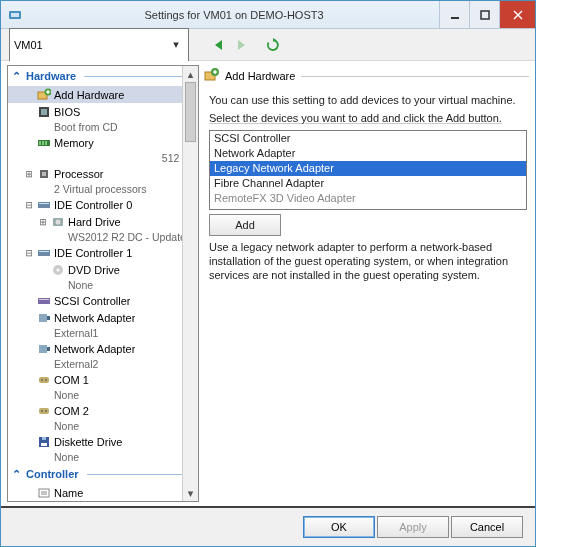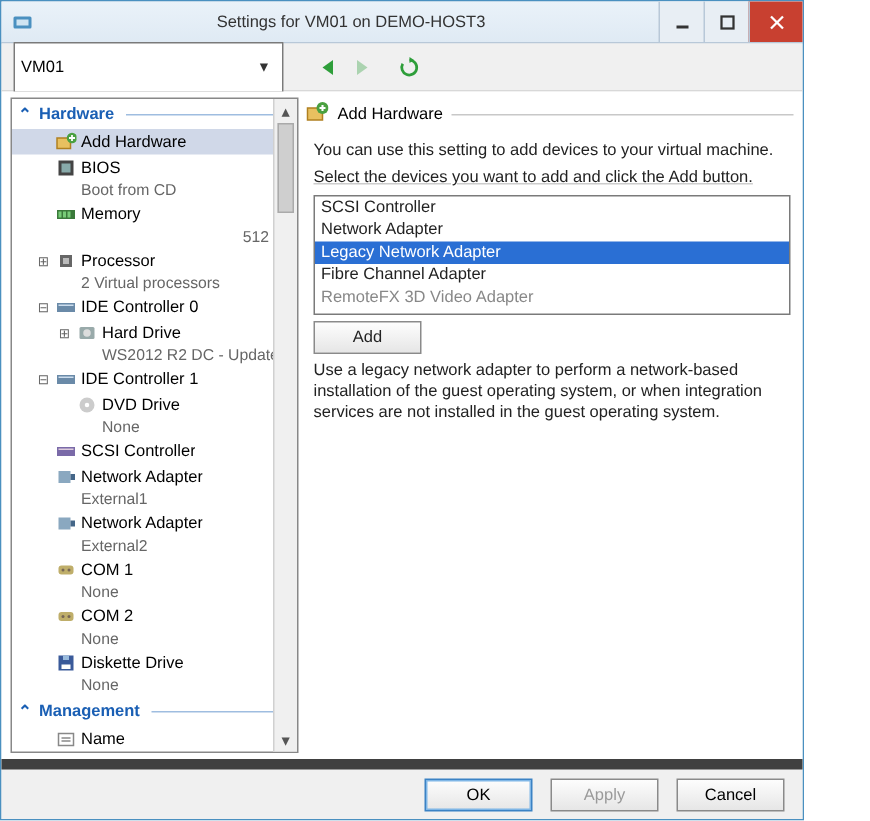--- a/index.html
+++ b/index.html
@@ -54,21 +54,21 @@
   .instr { line-height:1.3; }
   .listbox { border:1px solid #7a7a7a; background:#fff; height:80px; }
   .listbox .item { height:15px; line-height:15px; padding:0 4px; }
   .listbox .item.sel { background:#2a6fd4; color:#fff; }
   .listbox .item.greyed { color:#888; }
   .addrow { display:flex; }
   .btn-std { min-width:72px; height:22px; border:1px solid #8a8a8a; background:linear-gradient(#fdfdfd,#e6e6e6); padding:0 12px; display:inline-flex; align-items:center; justify-content:center; }
   .btn-std.disabled { color:#9a9a9a; }
 
   
-  .footer { height:40px; border-top:7px solid #404040; display:flex; align-items:center; justify-content:flex-end; gap:12px; padding:0 12px; background:#f0f0f0;}
+  .footer { height:40px; border-top:2px solid #404040; display:flex; align-items:center; justify-content:flex-end; gap:2px; padding:0 12px; background:#f0f0f0;}
   .btn-std.default { border:1px solid #3b82c4; box-shadow: inset 0 0 0 1px #7fb6e6; }
 
   svg { display:block; }
 </style>
 </head>
 <body>
 
 <div class="window">
 
   <div class="titlebar">
@@ -313,21 +313,21 @@
                   <rect x="5" y="2" width="4" height="3" fill="#9bd"></rect>
                   <rect x="4" y="8" width="6" height="3" fill="#fff"></rect>
                 </svg>
               </span>
               <span class="node-label">Diskette Drive</span>
             </div>
             <div class="node-sub indent1" style="padding-left: 46px;">None</div>
           </div>
           <div class="section-header">
             <span class="chev">⌃</span>
-            <span>Management</span>
+            <span>Controller</span>
             <span class="line"></span>
           </div>
           <div class="node">
             <div class="node-row indent1">
               <span class="expander"></span>
               <span class="tree-icon">
                 <svg width="14" height="14">
                   <rect x="2" y="3" width="10" height="8" fill="#fff" stroke="#888"></rect>
                   <line x1="4" y1="6" x2="10" y2="6" stroke="#888"></line>
                   <line x1="4" y1="8" x2="10" y2="8" stroke="#888"></line>

